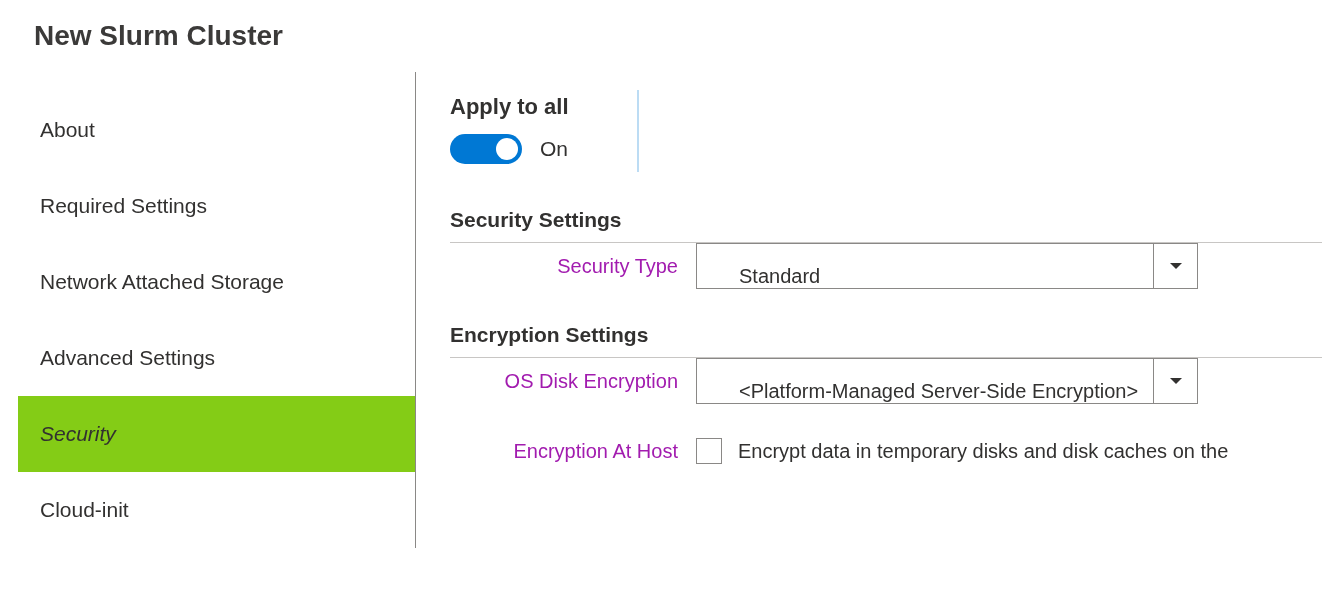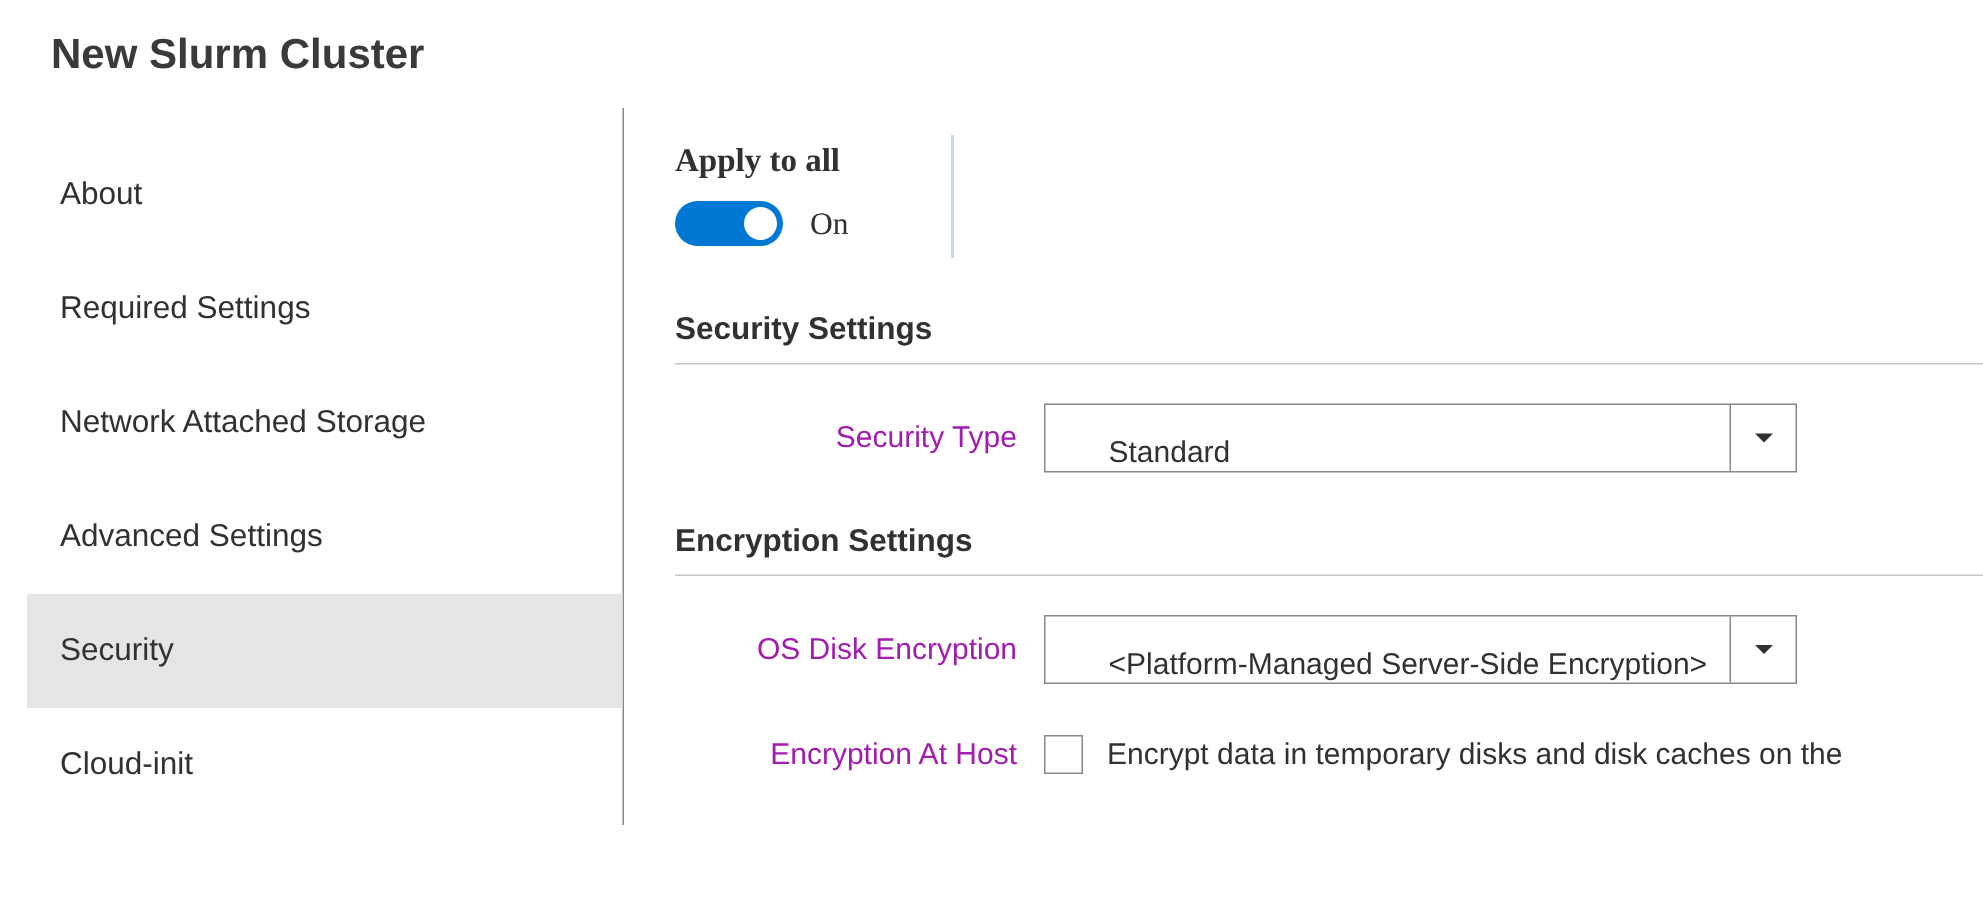--- a/index.html
+++ b/index.html
@@ -32,32 +32,32 @@
       padding-left: 18px;
     }
     .sidebar-item {
       font-size: 21px;
       color: #323130;
       padding: 26px 0 26px 22px;
       cursor: pointer;
       font-weight: 400;
     }
     .sidebar-item.active {
-      background: #e5e5e5;
+      background: #84cc16;
+      font-style: italic;
     }
     .main-panel {
       flex: 1;
       padding: 18px 0 0 34px;
     }
     .top-controls {
       display: flex;
       align-items: center;
       gap: 0;
       margin-bottom: 36px;
-      font-family: Liberation Serif, serif;
     }
     .apply-all-block {
       display: flex;
       flex-direction: column;
       gap: 14px;
       padding-right: 68px;
       border-right: 2px solid #bcdcf4;
       padding-top: 4px;
       padding-bottom: 8px;
     }
@@ -103,21 +103,20 @@
       padding-bottom: 10px;
       border-bottom: 4px solid #0078d4;
       display: inline-block;
     }
     .section-heading {
       font-size: 21px;
       font-weight: 700;
       color: #323130;
       padding-bottom: 10px;
       border-bottom: 1px solid #c8c6c4;
-      margin-bottom: 26px;
       margin-top: 8px;
     }
     .form-row {
       display: flex;
       align-items: center;
       margin-bottom: 34px;
     }
     .form-label {
       width: 246px;
       text-align: right;

